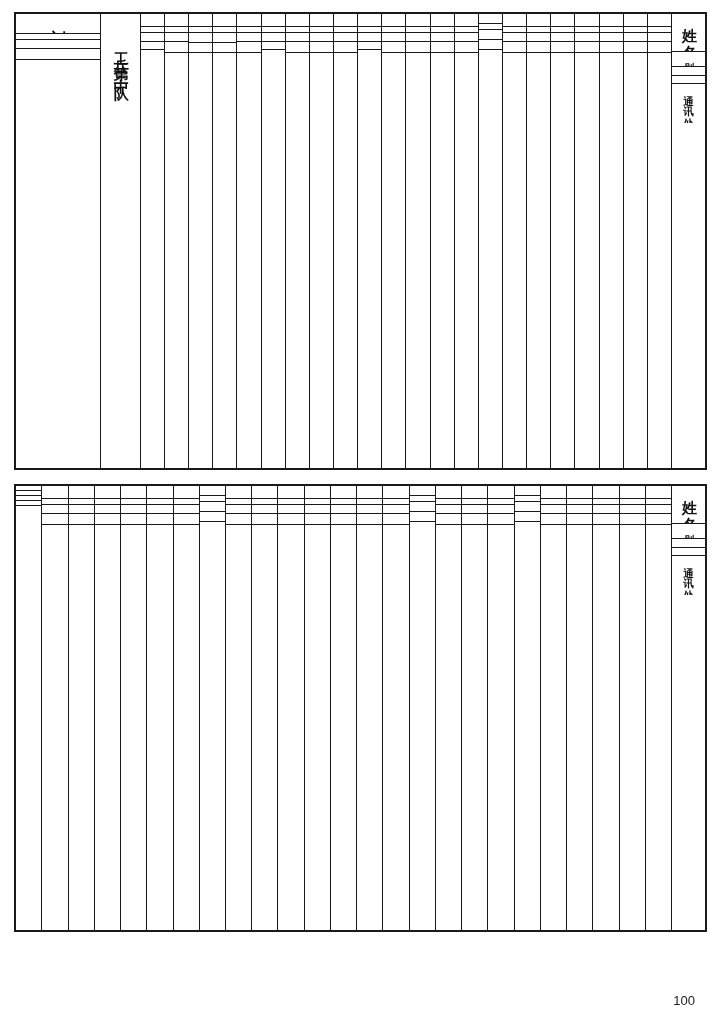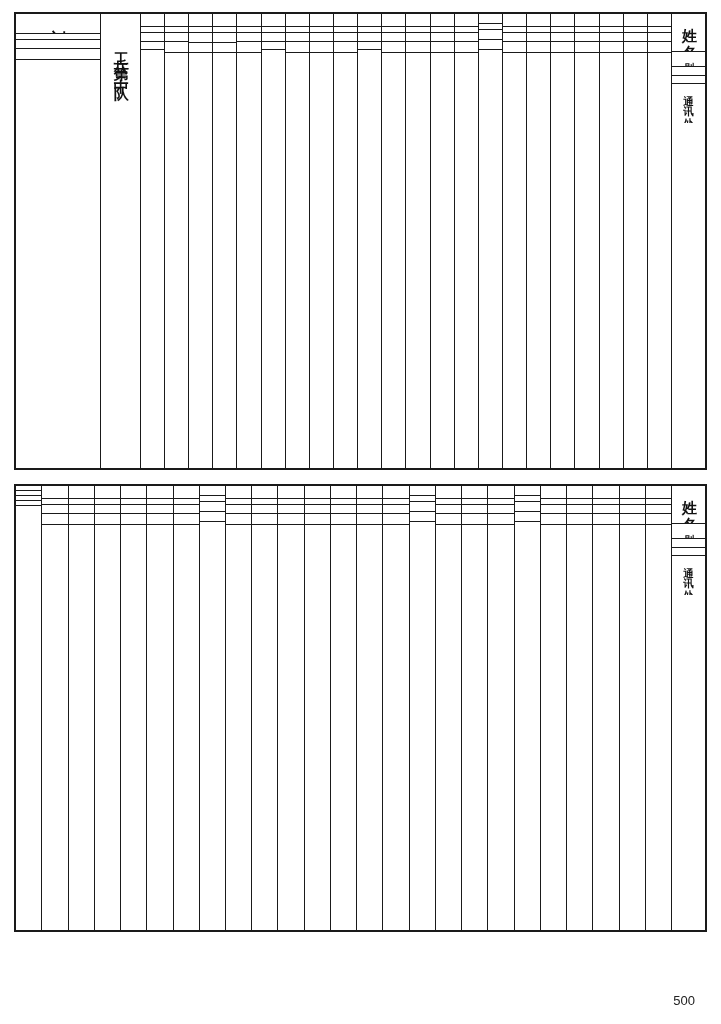--- a/index.html
+++ b/index.html
@@ -970,15 +970,15 @@
       <div class="cell origin">
           <span class="v"></span>
         </div>
       <div class="cell addr">
           <span class="v">浙江东阳南乡换堂镇</span>
         </div>
     </div>
 
   </div>
 
-  <div class="page-num">500</div>
+  <div class="page-num">100</div>
 
 </div>
 
 </body></html>

